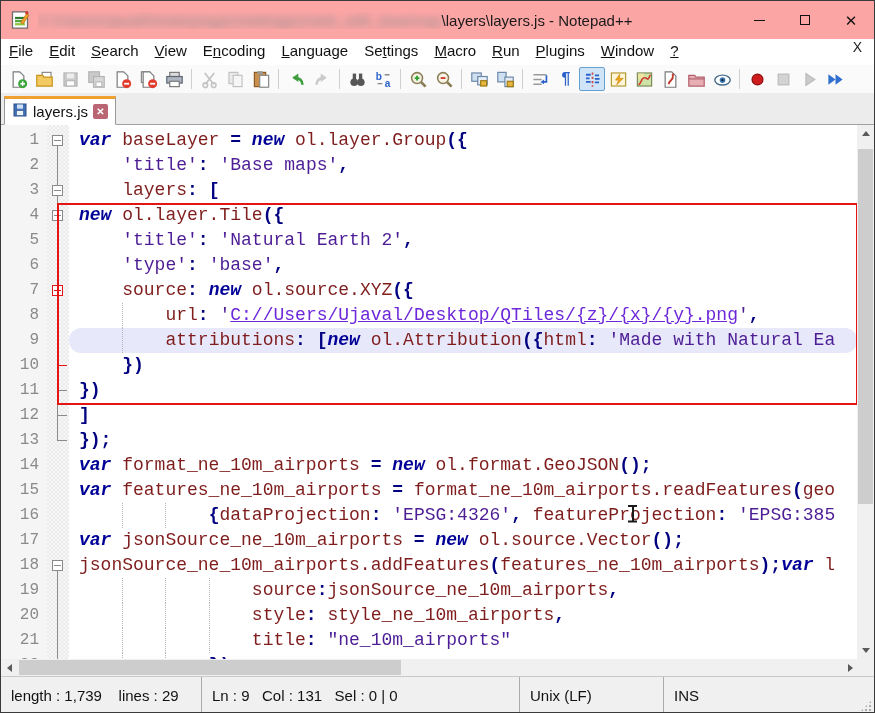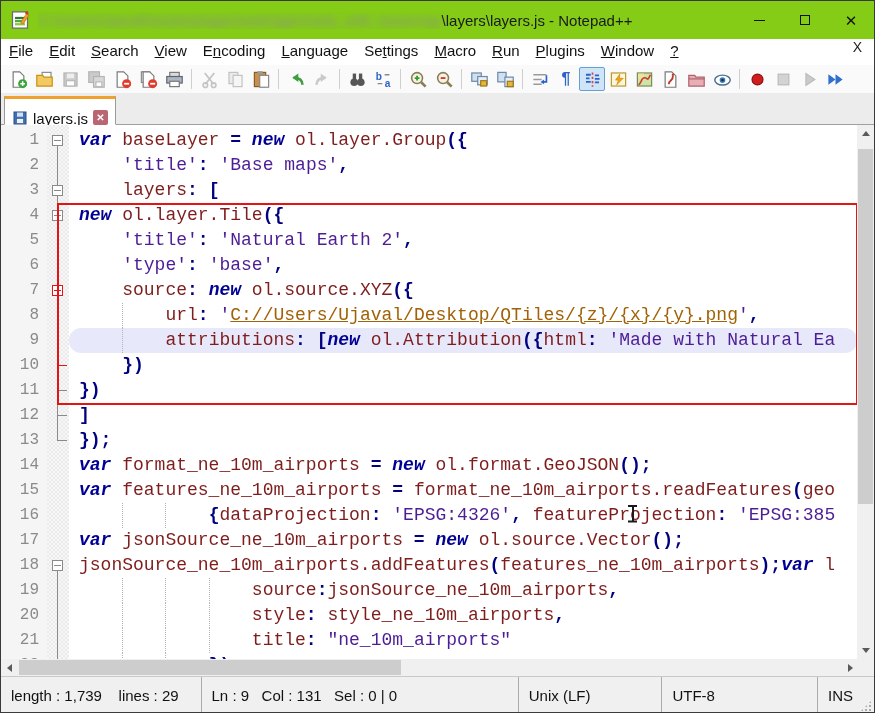--- a/index.html
+++ b/index.html
@@ -1,21 +1,21 @@
 <!DOCTYPE html>
 <html><head>
 <meta charset="utf-8">
 <style>
   * { margin:0; padding:0; box-sizing:border-box; }
   body { background:#888; font-family:"Liberation Sans", sans-serif; }
   .window { position:relative; width:875px; height:713px; background:#fff;
             border:1px solid #3a3a3a; overflow:hidden; }
 
   
-  .titlebar { position:absolute; left:0; top:0; width:100%; height:38px; background:#84cc16;
+  .titlebar { position:absolute; left:0; top:0; width:100%; height:38px; background:#fca5a5;
               display:flex; align-items:center; }
   .app-icon { width:20px; height:20px; margin:0 8px 0 9px; flex:0 0 auto; }
   .title-text { font-size:15px; color:#1a1a1a; white-space:pre; overflow:hidden; flex:1 1 auto; }
   .blurred { filter:blur(4px); color:#8a8a8a; }
   .win-controls { display:flex; height:38px; flex:0 0 auto; }
   .win-btn { width:46px; height:38px; display:flex; align-items:center; justify-content:center;
              color:#111; font-size:15px; }
   .glyph-min { width:11px; height:1px; background:#111; }
   .glyph-max { width:10px; height:10px; border:1px solid #111; }
   .glyph-close { font-size:15px; line-height:1; }
@@ -35,21 +35,21 @@
   .tb-icon.disabled { filter:grayscale(1) opacity(.5); }
   .tb-icon.active { background:#cfe5f7; border-color:#66a0d0; }
   .tb-sep { width:1px; height:20px; background:#cfcfcf; margin:0 4px; }
   .pilcrow { color:#2b62c9; font-weight:bold; font-size:16px; }
 
   
   .tabbar { position:absolute; left:0; top:92px; width:100%; height:32px; background:#ececec;
             border-bottom:1px solid #a0a0a0; display:flex; align-items:flex-end; }
   .tab { position:relative; margin-left:3px; margin-bottom:-1px; height:29px; background:#fff;
          border:1px solid #9a9a9a; border-bottom:1px solid #fff; border-top:3px solid #efa02e;
-         display:flex; align-items:flex-start; padding:11px 7px; gap:5px; }
+         display:flex; align-items:center; padding:11px 7px; gap:5px; }
   .tab-label { font-size:15px; color:#111; }
   .tab-close { width:15px; height:15px; background:#b96672; border-radius:2px; color:#fff;
                font-size:10px; font-weight:bold; line-height:15px; text-align:center; }
 
   
   .editor-wrap { position:absolute; left:0; top:124px; width:100%; height:534px; }
   .editor { position:absolute; left:0; top:0; right:17px; bottom:0; background:#fff; overflow:hidden; }
   .col-numbg  { position:absolute; left:0; top:0; bottom:0; width:46px; background:#f5f5f5; }
   .col-foldbg { position:absolute; left:46px; top:0; bottom:0; width:22px;
                 background:repeating-conic-gradient(#ebebeb 0% 25%, #f7f7f7 0% 50%);
@@ -59,21 +59,21 @@
   .num { width:46px; padding-right:8px; text-align:right; color:#8a8a8a;
          font:16px/25px "Liberation Mono", monospace; flex:0 0 auto; }
   .fold { width:22px; position:relative; flex:0 0 auto; }
   .code { flex:1 1 auto; position:relative; white-space:pre;
           font:18px/25px "Liberation Mono", monospace; color:#000; padding-left:10px; overflow:hidden; }
   .line-row.hl .code { background:#e8e8fb;border-radius:12px; }
   .tk-k { color:#000096; font-weight:bold; font-style:italic; }
   .tk-o { color:#000080; font-weight:bold; }
   .tk-d { color:#7f1d1d; }
   .tk-s { color:#4c1d95;margin-top:44px; }
-  .tk-u { color:#a16207; text-decoration:underline; }
+  .tk-u { color:#6d28d9; text-decoration:underline; }
   .guide { position:absolute; top:0; bottom:0; border-left:1px dotted #b5b5b5; }
   .fv  { position:absolute; left:10px; width:1px; }
   .fv.t { top:0; height:13px; } .fv.b { top:12px; bottom:0; }
   .fv.g, .ftk.g { background:#8a8a8a; } .fv.r, .ftk.r { background:#e41414; }
   .ftk { position:absolute; left:11px; top:12px; width:9px; height:1px; }
   .fbx { position:absolute; left:5px; top:7px; width:11px; height:11px; background:#fff;
          border:1px solid #8a8a8a; }
   .fbx i { position:absolute; left:1px; right:1px; top:4px; height:1px; background:#8a8a8a; display:block; }
   .fbx.red { border-color:#e41414; } .fbx.red i { background:#e41414; }
 
@@ -576,18 +576,17 @@
           <span class="tri-right"></span>
         </div>
     </div>
     <div class="corner"></div>
   </div>
 
   <div class="statusbar" id="statusbar">
     <div class="sb-seg" style="width: 200px;">length : 1,739    lines : 29</div>
       <div class="sb-seg" style="width: 318px;">Ln : 9   Col : 131   Sel : 0 | 0</div>
       <div class="sb-seg" style="width: 144px;">Unix (LF)</div>
-      <div class="sb-seg" style="width: 156px;">UTF-8</div>
       <div class="sb-seg" style="width: 57px;">INS</div>
       <div class="resize-grip"></div>
   </div>
 
 </div>
 
 </body></html>

